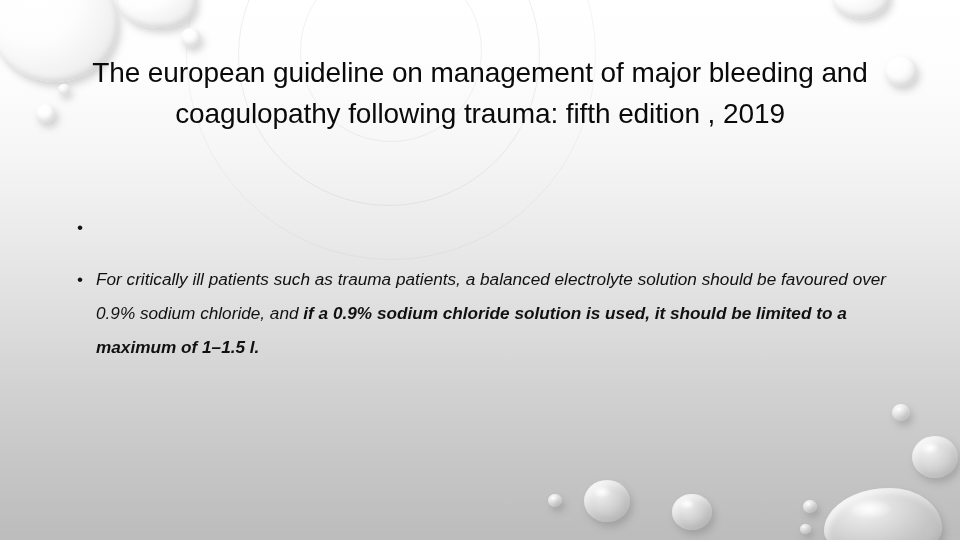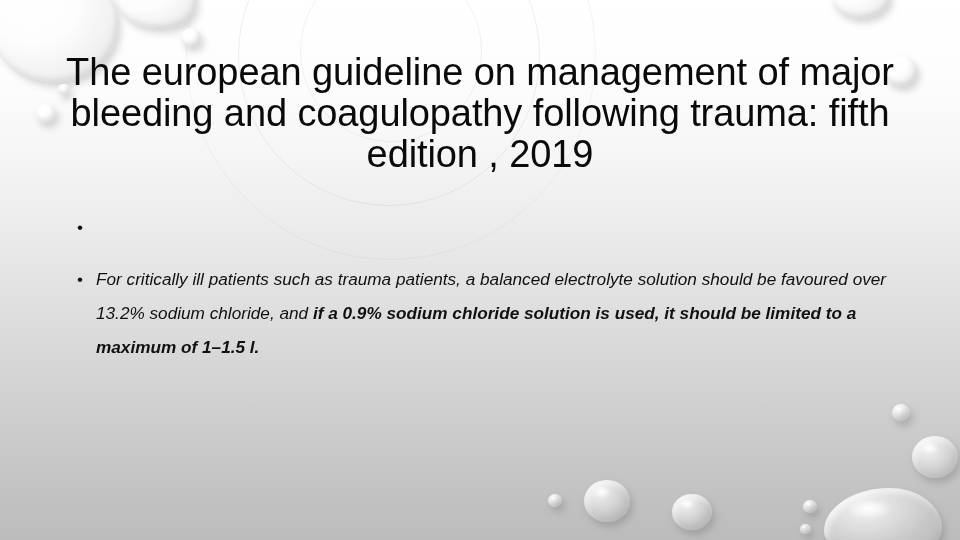--- a/index.html
+++ b/index.html
@@ -78,21 +78,21 @@
         rgba(255,255,255,0.95) 0%, rgba(255,255,255,0.0) 72%);
   }
 
   
   #title {
     position: absolute;
     left: 60px;
     top: 52px;
     width: 840px;
     text-align: center;
-    font-size: 38px;
+    font-size: 28px;
     line-height: 41px;
     color: #0a0a0a;
     letter-spacing: -0.1px;
   }
 
   #body {
     position: absolute;
     left: 72px;
     top: 210px;
     width: 820px;
@@ -149,17 +149,17 @@
   <div id="title">The european guideline on management of major bleeding and coagulopathy following trauma: fifth edition , 2019</div>
 
   <div id="body">
 
     <div class="bullet-row" id="bullet-1">
       <span class="dot">•</span>
     </div>
 
     <div class="bullet-row" id="bullet-2">
       <span class="dot">•</span>
-      <span>For critically ill patients such as trauma patients, a balanced electrolyte solution should be favoured over 13.2% sodium chloride, and </span><span class="b-strong">if a 0.9% sodium chloride solution is used, it should be limited to a maximum of 1–1.5 l.</span>
+      <span>For critically ill patients such as trauma patients, a balanced electrolyte solution should be favoured over 0.9% sodium chloride, and </span><span class="b-strong">if a 0.9% sodium chloride solution is used, it should be limited to a maximum of 1–1.5 l.</span>
     </div>
 
   </div>
 </div>
 
 </body></html>

